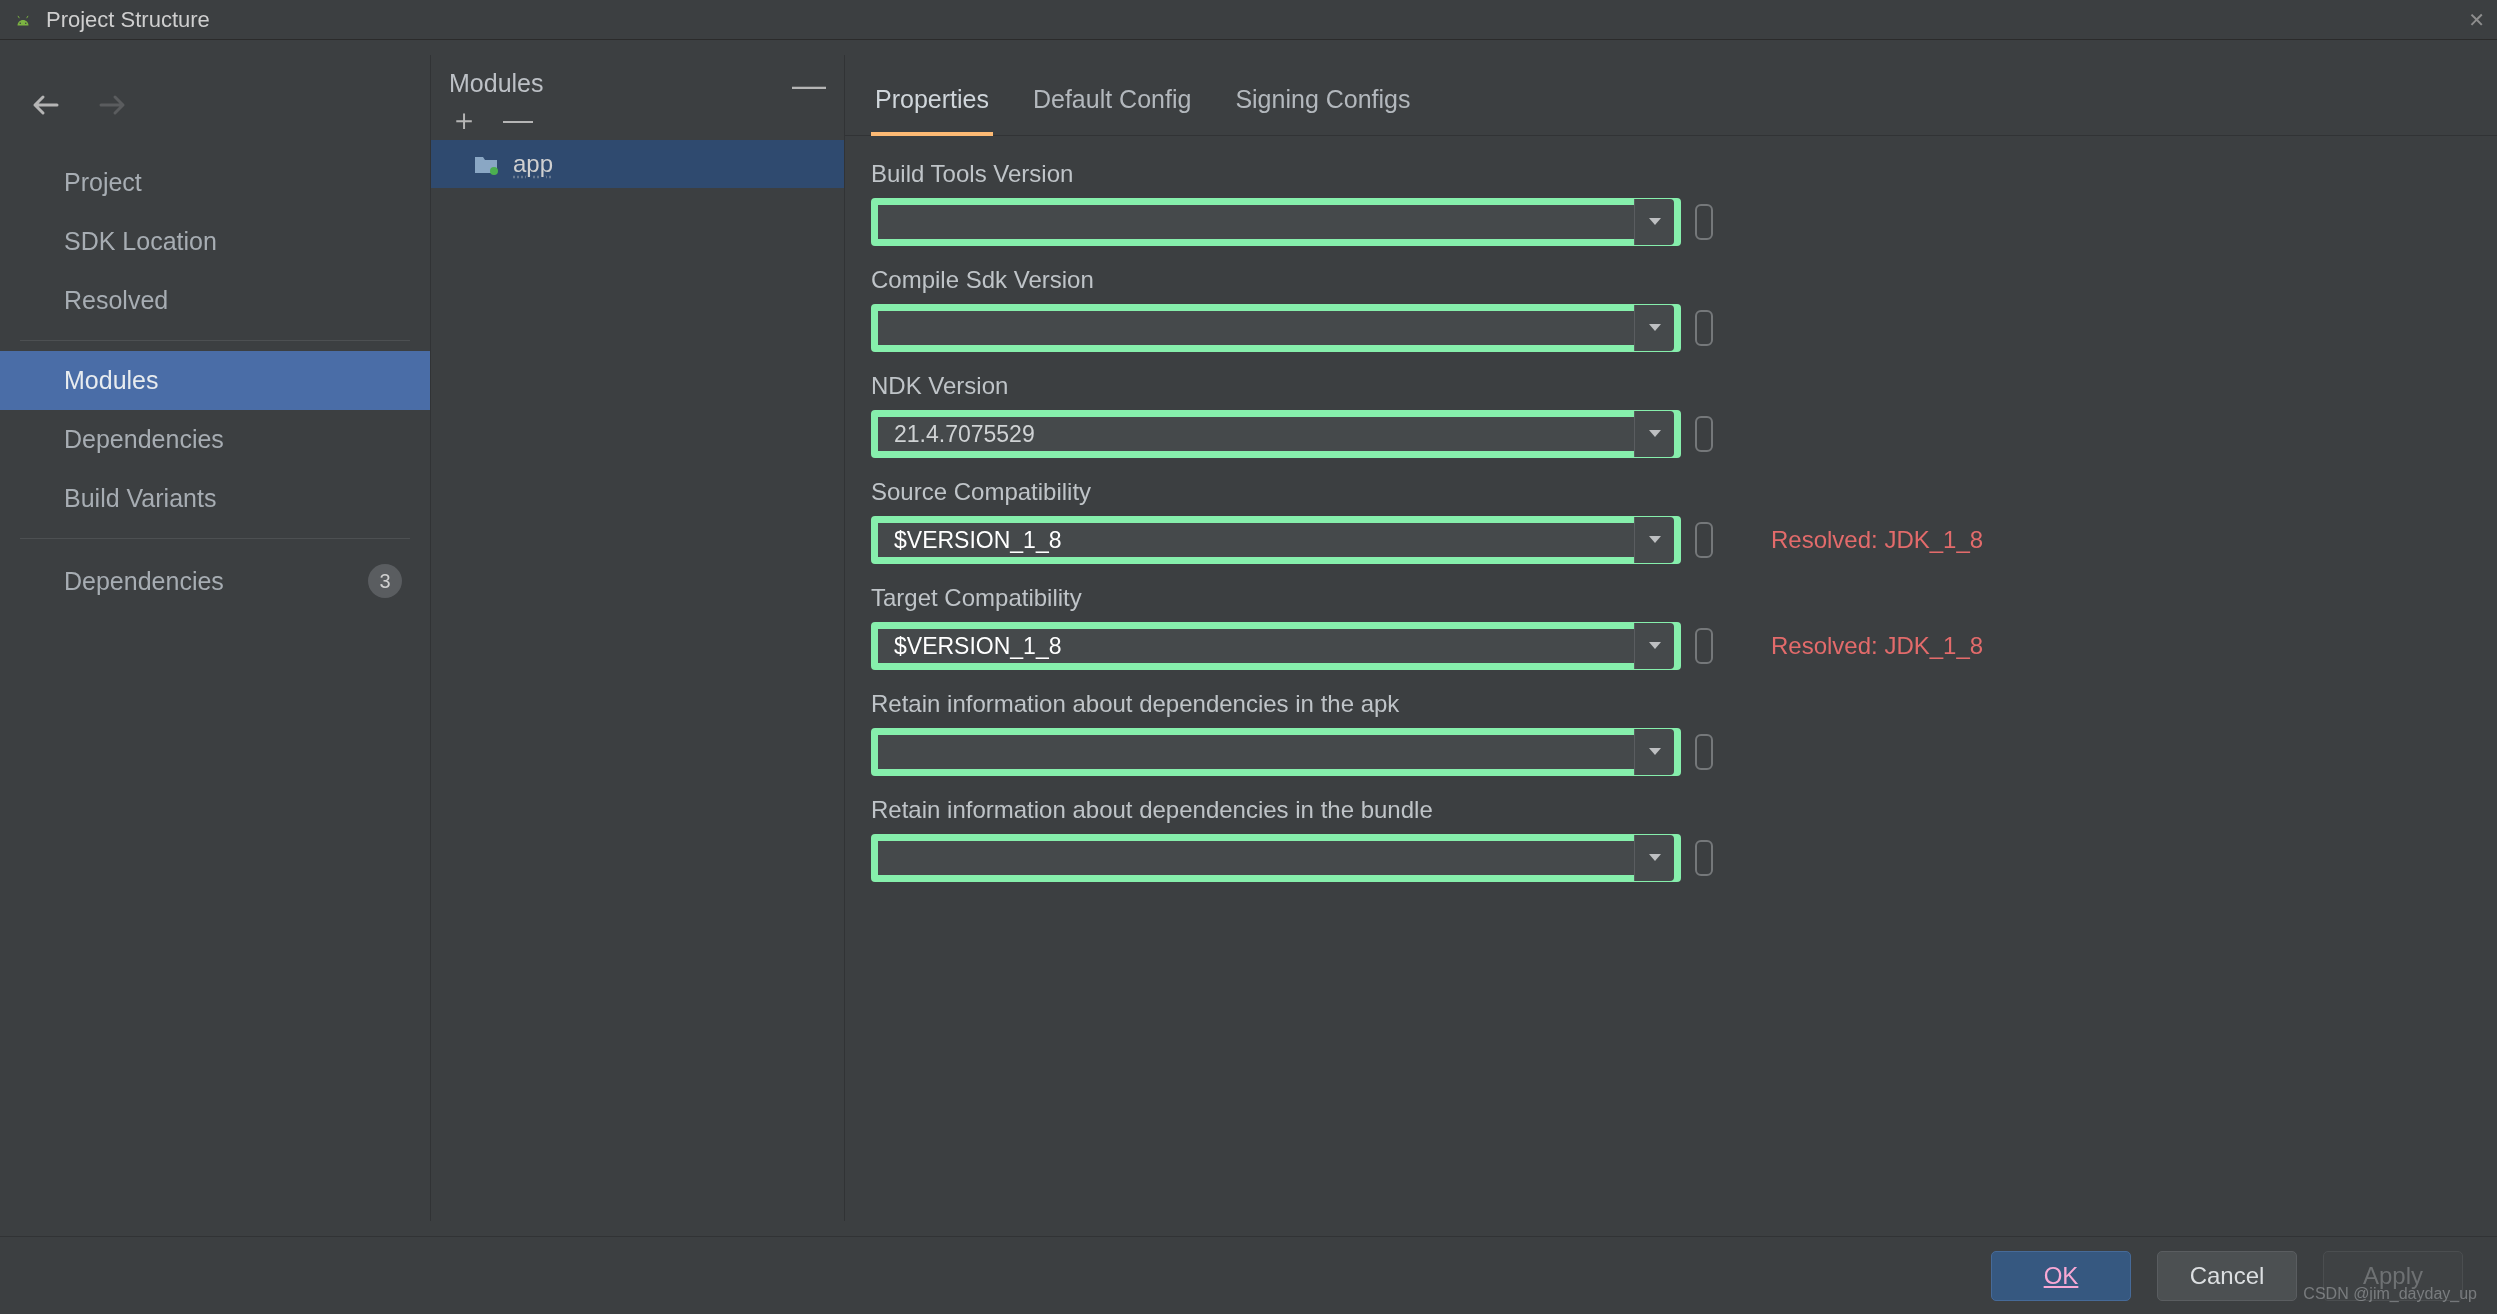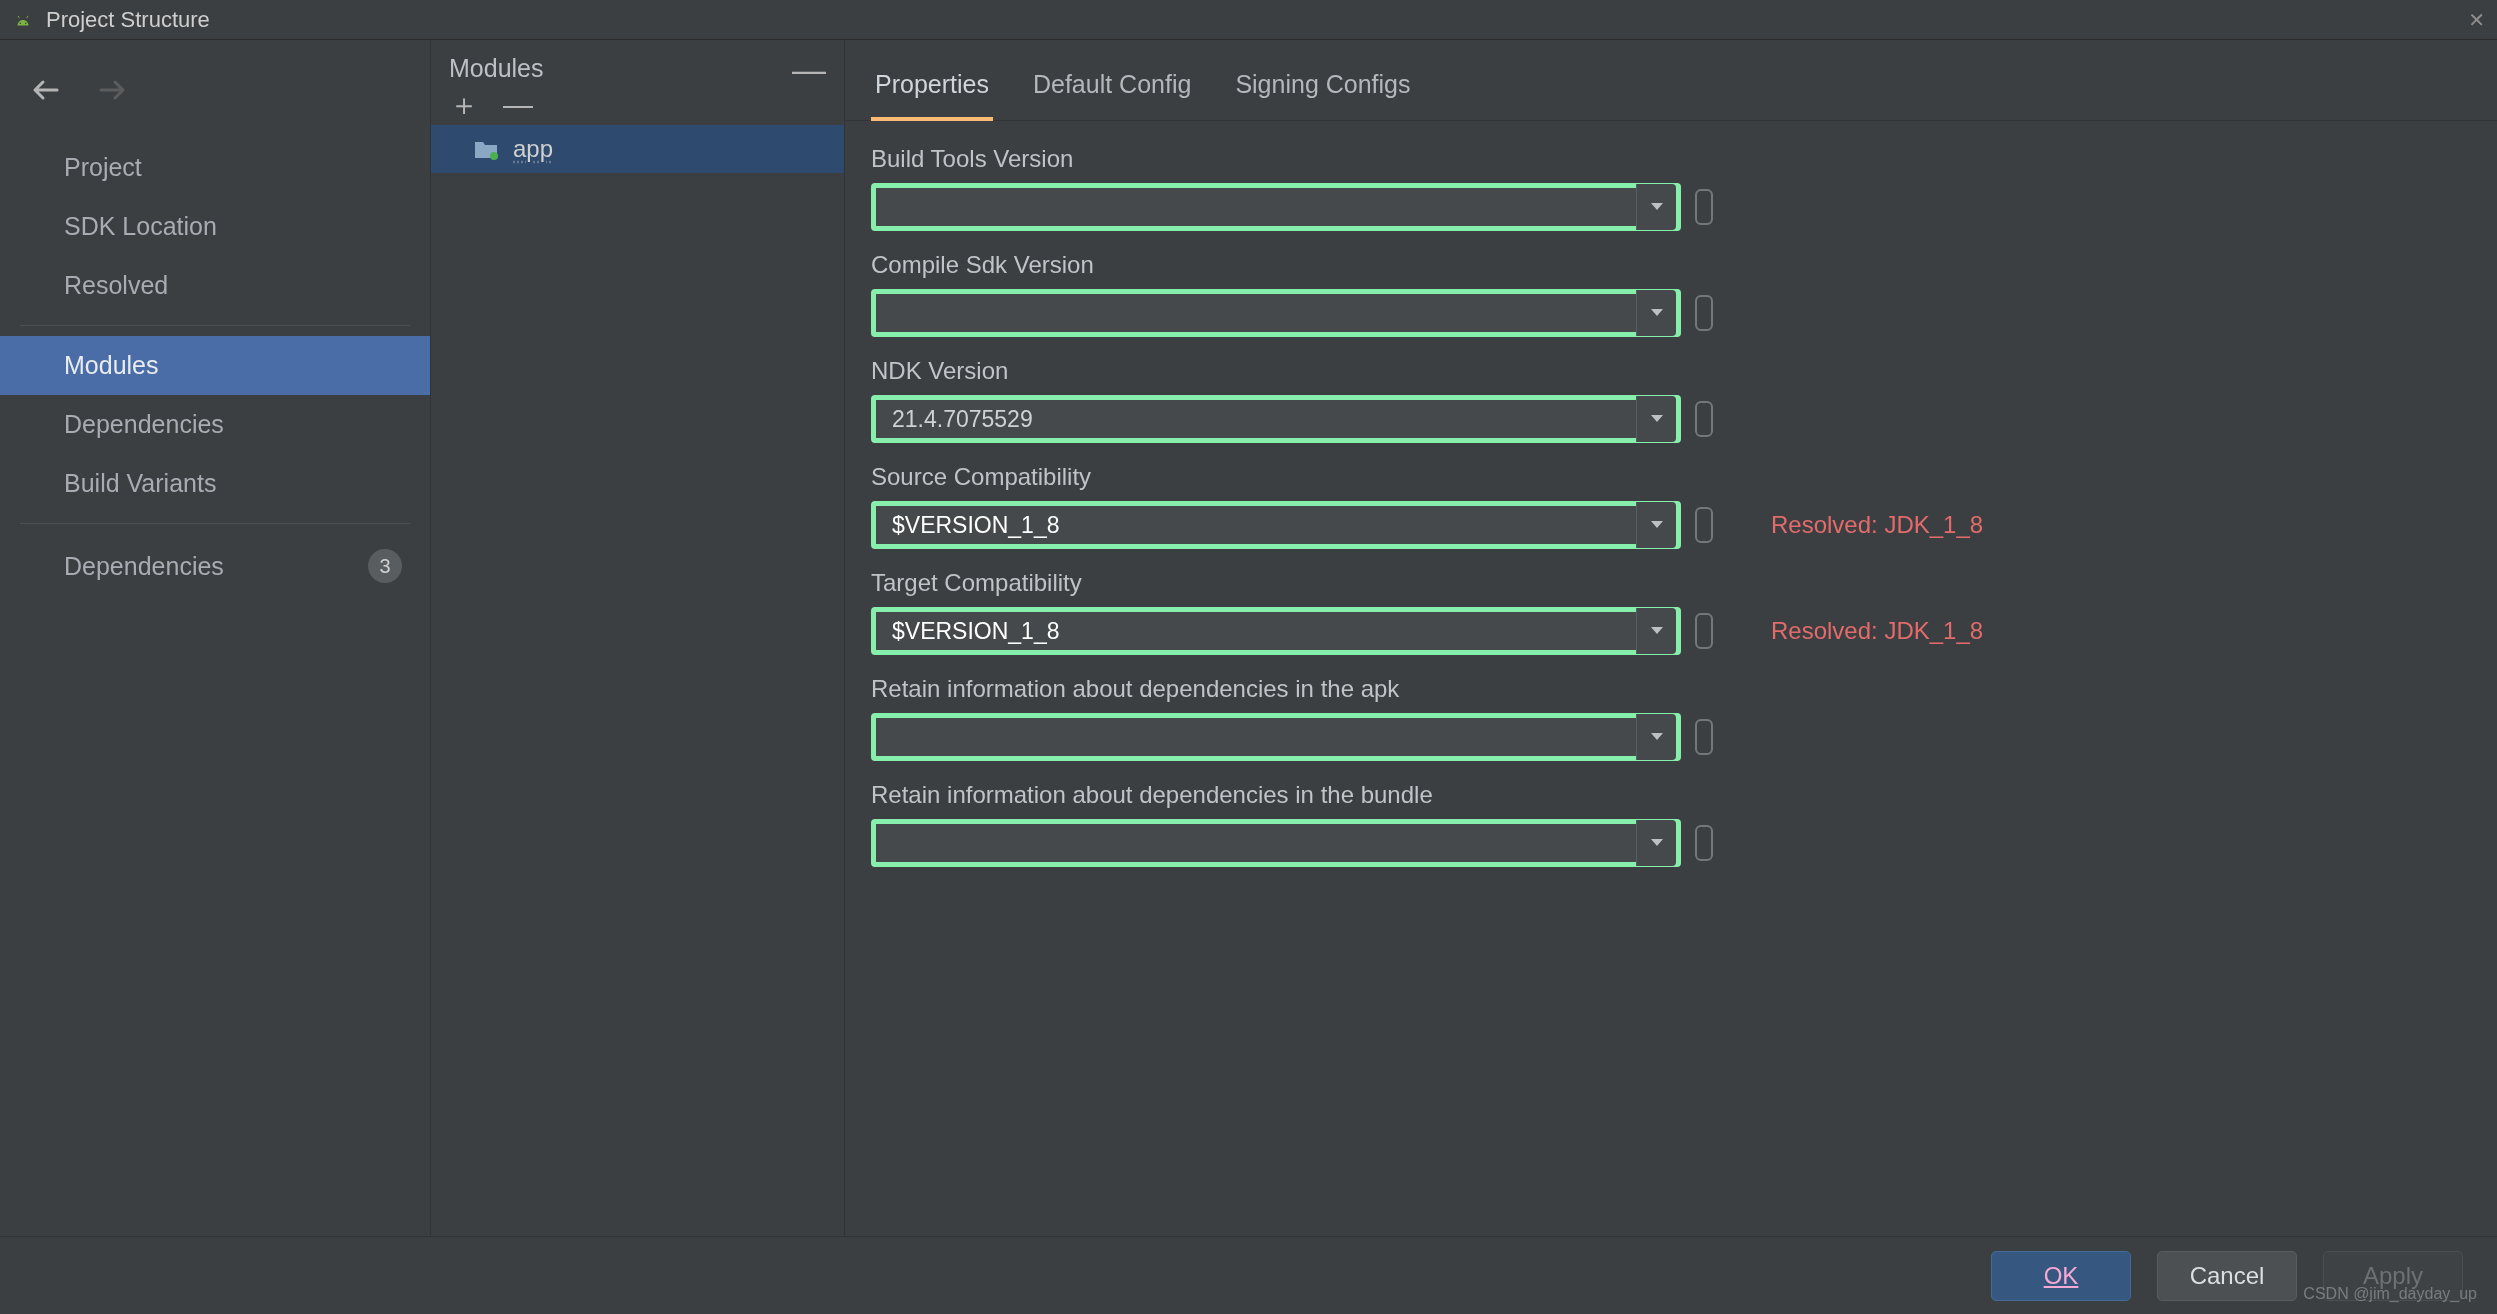--- a/index.html
+++ b/index.html
@@ -4,21 +4,21 @@
   <style>
     * { box-sizing: border-box; margin: 0; padding: 0; }
     html, body { width: 100%; height: 100%; }
     body {
       background: #3c3f41;
       color: #bbbbbb;
       font-family: "Segoe UI", Arial, sans-serif;
       font-size: 22px;
       overflow: hidden;
     }
-    .window { display: flex; flex-direction: column; width: 2497px; height: 1314px; background: #3c3f41; position: relative; }
+    .window { display: flex; flex-direction: column; width: 2497px; height: 1314px; background: #3c3f41; position: relative; gap: 15px; }
 
     
     .titlebar { height: 40px; display: flex; align-items: center; padding: 0 12px; background: #3c3f41; border-bottom: 1px solid #2b2b2b; }
     .titlebar .logo { width: 22px; height: 22px; margin-right: 12px; }
     .titlebar .title { color: #cfcfcf; font-size: 22px; }
     .titlebar .close { margin-left: auto; color: #8e8e8e; font-size: 20px; cursor: pointer; }
 
     
     .body { display: flex; flex: 1; min-height: 0; }
 
@@ -49,21 +49,21 @@
     
     .content-pane { flex:1; background:#3c3f41; display:flex; flex-direction:column; min-width:0; }
     .tabs { display:flex; gap: 36px; padding: 18px 26px 0 26px; border-bottom: 1px solid #313335; }
     .tab { padding: 12px 4px 18px 4px; color:#b3b8bd; font-size:25px; cursor:pointer; }
     .tab.active { color:#d0d6db; border-bottom: 4px solid #fdba74; margin-bottom:-1px; }
 
     .form-area { padding: 24px 26px; display:flex; flex-direction:column; gap: 20px; overflow:auto; }
     .field-row { display:flex; flex-direction:column; gap: 10px; }
     .field-label { color:#bfc4c8; font-size:24px; }
     .field-controls { display:flex; align-items:center; gap: 14px; }
-    .combo { display:flex; align-items:center; width: 810px; height: 48px; background:#45494b; border:5px solid #86efac; border-radius:4px; color:#cfd2d4; padding:0 16px; font-size:23px; position:relative; }
+    .combo { display:flex; align-items:center; width: 810px; height: 48px; background:#45494b; border:7px solid #86efac; border-radius:4px; color:#cfd2d4; padding:0 16px; font-size:23px; position:relative; }
     .combo .combo-text { flex:1; white-space:nowrap; overflow:hidden; text-overflow:ellipsis; }
     .combo .combo-text.highlight { color:#ffffff; }
     .combo .dd-btn { width:40px; height:46px; margin-right:-16px; border-left:1px solid #5a5d60; display:flex; align-items:center; justify-content:center; background:#45494b; border-top-right-radius:4px; border-bottom-right-radius:4px; }
     .combo .dd-btn svg path { fill:#bdbfc1; }
     .aux-btn { width:18px; height:36px; border:2px solid #75787a; border-radius:6px; }
     .resolved { color:#e36b6b; font-size:24px; margin-left: 44px; }
 
     
     .footer { height: 78px; border-top: 1px solid #313335; display:flex; align-items:center; justify-content:flex-end; gap: 26px; padding: 0 34px; background:#3c3f41; }
     .btn { min-width:140px; height:50px; border-radius:5px; display:flex; align-items:center; justify-content:center; font-size:24px; cursor:pointer; border:1px solid #5a5d60; background:#4c5052; color:#dcdfe1; }

